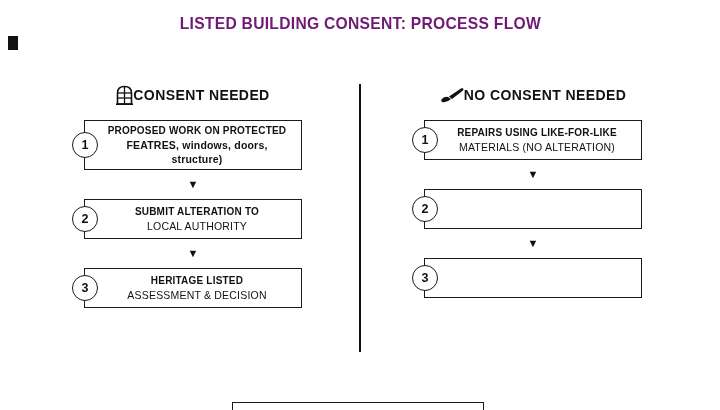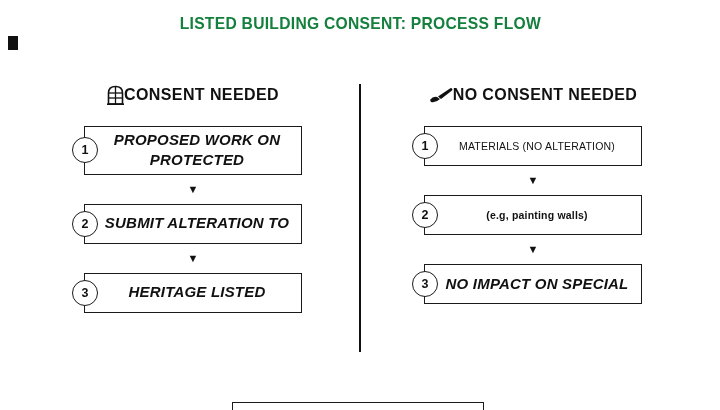--- a/index.html
+++ b/index.html
@@ -5,49 +5,49 @@
   html,body{margin:0;padding:0;}
   body{
     width:720px;height:410px;position:relative;overflow:hidden;
     background:#ffffff;
     font-family:"Liberation Sans","DejaVu Sans",sans-serif;
     color:#111111;
   }
   .title{
     position:absolute;top:14px;left:0;width:720px;
     text-align:center;font-size:17px;font-weight:700;
-    letter-spacing:.3px;color:#15803d;
+    letter-spacing:.3px;color:#701a75;
   }
   .title-inner{display:inline-block;transform:scaleX(.92);transform-origin:center;}
   .corner-mark{
     position:absolute;left:8px;top:36px;width:10px;height:14px;background:#111;
   }
   .divider{
     position:absolute;left:359px;top:84px;width:2px;height:268px;background:#111;
   }
   .column{
     position:absolute;top:84px;width:250px;
     display:flex;flex-direction:column;align-items:center;
   }
   .col-left{left:68px;}
   .col-right{left:408px;align-items:center;}
   .col-header{
     display:flex;align-items:center;
-    font-size:16px;font-weight:700;letter-spacing:.4px;
-    margin-bottom:20px;height:22px;
+    font-size:14px;font-weight:700;letter-spacing:.4px;
+    margin-bottom:14px;height:22px;
   }
   .col-header .hicon{display:flex;align-items:center;}
   .step{
     position:relative;width:218px;min-height:40px;
     border:1.6px solid #1a1a1a;background:#fff;
     display:flex;flex-direction:column;justify-content:center;align-items:center;
     padding:3px 8px 3px 16px;box-sizing:border-box;
     text-align:center;
   }
-  .step .l1{font-size:15px;font-weight:700;letter-spacing:.2px;line-height:1.35;font-style:italic;}
+  .step .l1{font-size:10px;font-weight:700;letter-spacing:.2px;line-height:1.35;}
   .step .l2{font-size:10.5px;font-weight:400;letter-spacing:.2px;line-height:1.35;}
   .step .l2.lc{font-weight:600;}
   .badge{
     position:absolute;left:-13px;top:50%;transform:translateY(-50%);
     width:24px;height:24px;border-radius:50%;
     border:1.8px solid #1a1a1a;background:#fff;
     display:flex;align-items:center;justify-content:center;
     font-size:12.5px;font-weight:700;
   }
   .flow-arrow{
@@ -80,61 +80,63 @@
         <line x1="2" y1="13" x2="15" y2="13" stroke="#111" stroke-width="1.3"></line>
         <line x1="0" y1="19.2" x2="17" y2="19.2" stroke="#111" stroke-width="1.6"></line>
       </svg>
     </span>
     <span>CONSENT NEEDED</span>
   </div>
 
   <div class="step">
     <span class="badge">1</span>
     <span class="l1">PROPOSED WORK ON PROTECTED</span>
+    <span class="l2 lc">FEATRES, windows, doors, structure)</span>
   </div>
 
   <div class="flow-arrow">▼</div>
 
   <div class="step">
     <span class="badge">2</span>
     <span class="l1">SUBMIT ALTERATION TO</span>
+    <span class="l2">LOCAL AUTHORITY</span>
   </div>
 
   <div class="flow-arrow">▼</div>
 
   <div class="step">
     <span class="badge">3</span>
     <span class="l1">HERITAGE LISTED</span>
+    <span class="l2">ASSESSMENT &amp; DECISION</span>
   </div>
 </div>
 
 <div class="column col-right">
   <div class="col-header">
     <span class="hicon">
       <svg width="24" height="16" viewBox="0 0 24 16">
         <path d="M1 13 Q4 9 8 10 L11 12 Q7 16 2 15 Z" fill="#111"></path>
         <path d="M9 9.5 L12 12 L23 3.5 Q24 2.5 23 1.5 Q22 .5 21 1.5 Z" fill="#111"></path>
       </svg>
     </span>
     <span>NO CONSENT NEEDED</span>
   </div>
 
   <div class="step">
     <span class="badge">1</span>
+    <span class="l1">REPAIRS USING LIKE-FOR-LIKE</span>
     <span class="l2">MATERIALS (NO ALTERATION)</span>
   </div>
 
   <div class="flow-arrow">▼</div>
 
   <div class="step">
     <span class="badge">2</span>
-    <span class="l2 lc">(e.g, painting walls)</span>
   </div>
 
   <div class="flow-arrow">▼</div>
 
   <div class="step">
     <span class="badge">3</span>
-    <span class="l1">NO IMPACT ON SPECIAL</span>
   </div>
 </div>
 
 <div class="bottom-crop"></div>
 
 </body></html>

